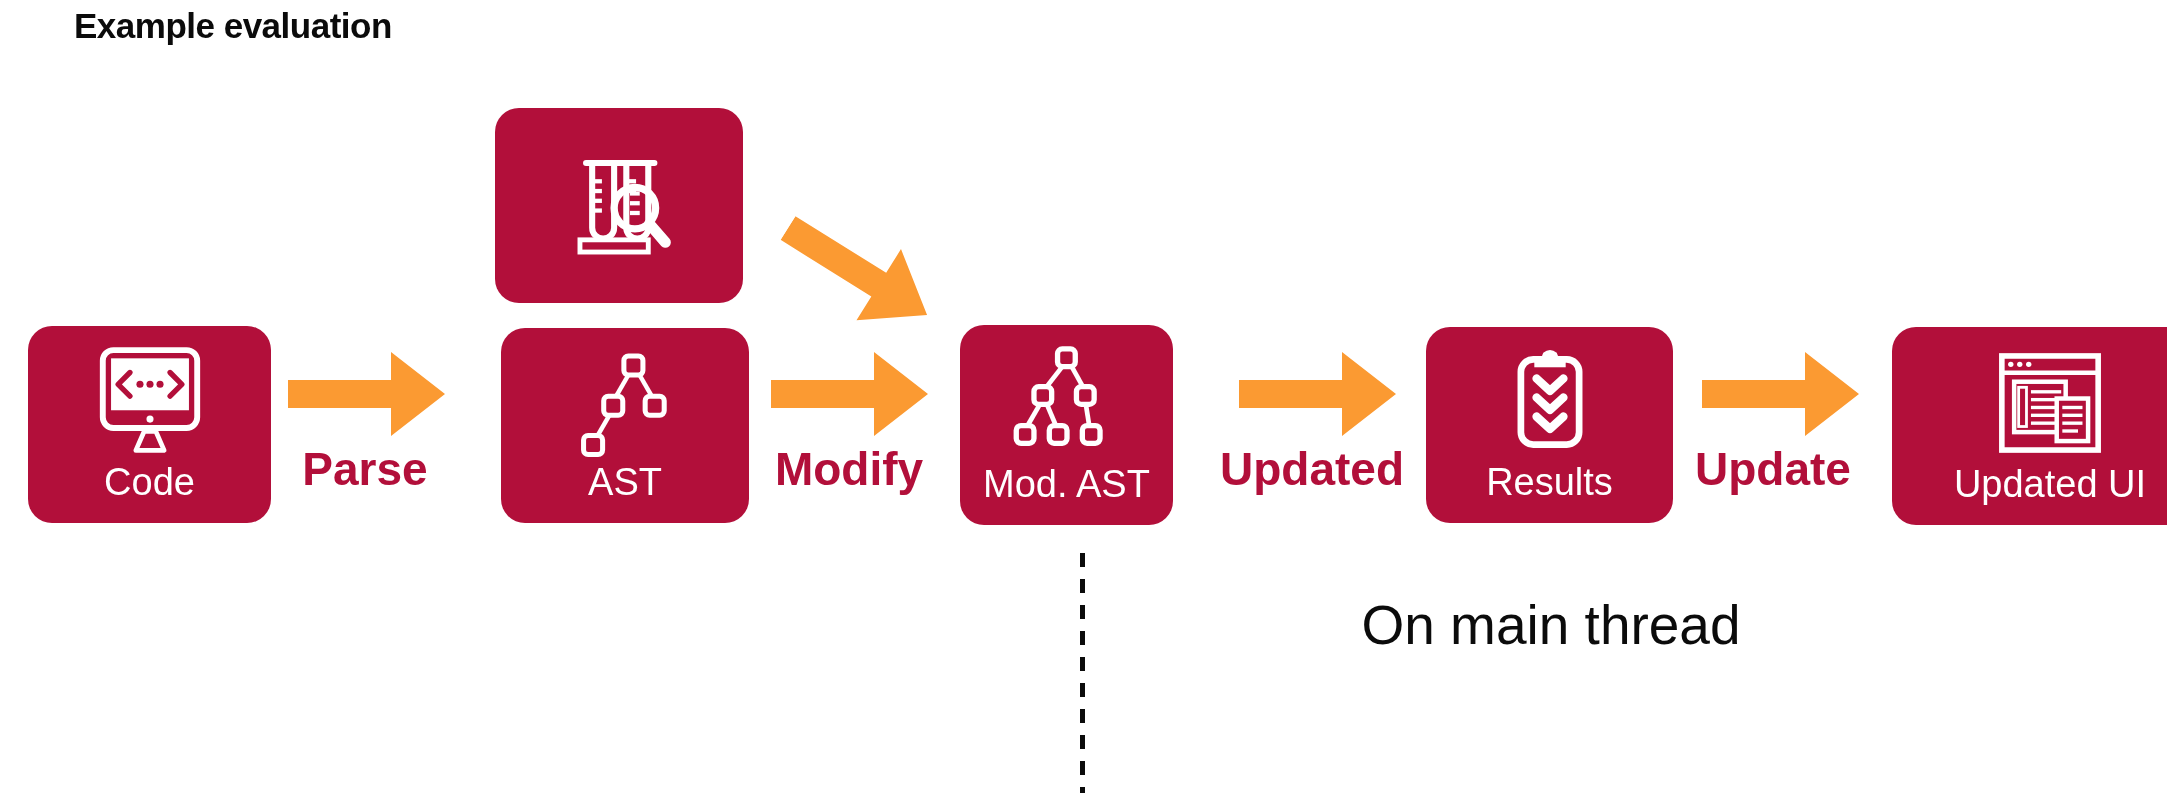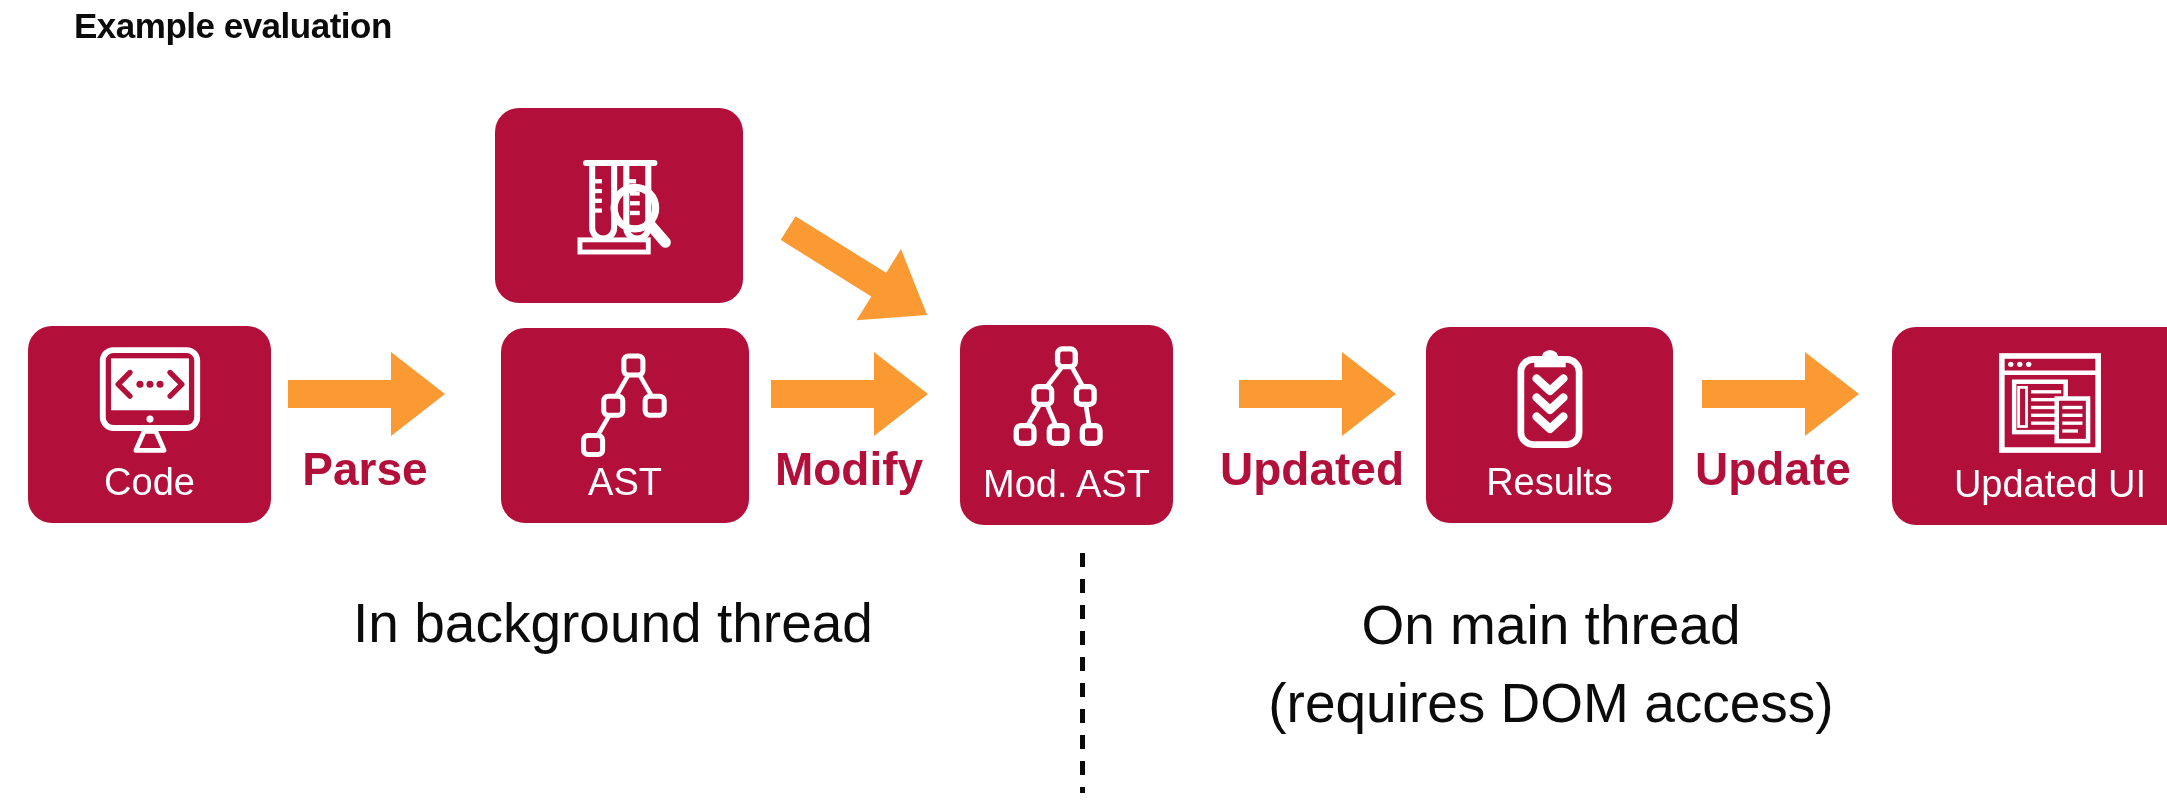--- a/index.html
+++ b/index.html
@@ -222,20 +222,18 @@
       </svg>
   </div>
 
   <div class="arrow-label label-parse">Parse</div>
   <div class="arrow-label label-modify">Modify</div>
   <div class="arrow-label label-execute">Updated</div>
   <div class="arrow-label label-update">Update</div>
 
   <div class="divider"></div>
 
-  <div class="thread-label thread-left">In background thread</div>
 
   <div class="thread-label thread-right">
     <div>On main thread</div>
-    <div>(requires DOM access)</div>
   </div>
 
 </div>
 
 </body></html>

